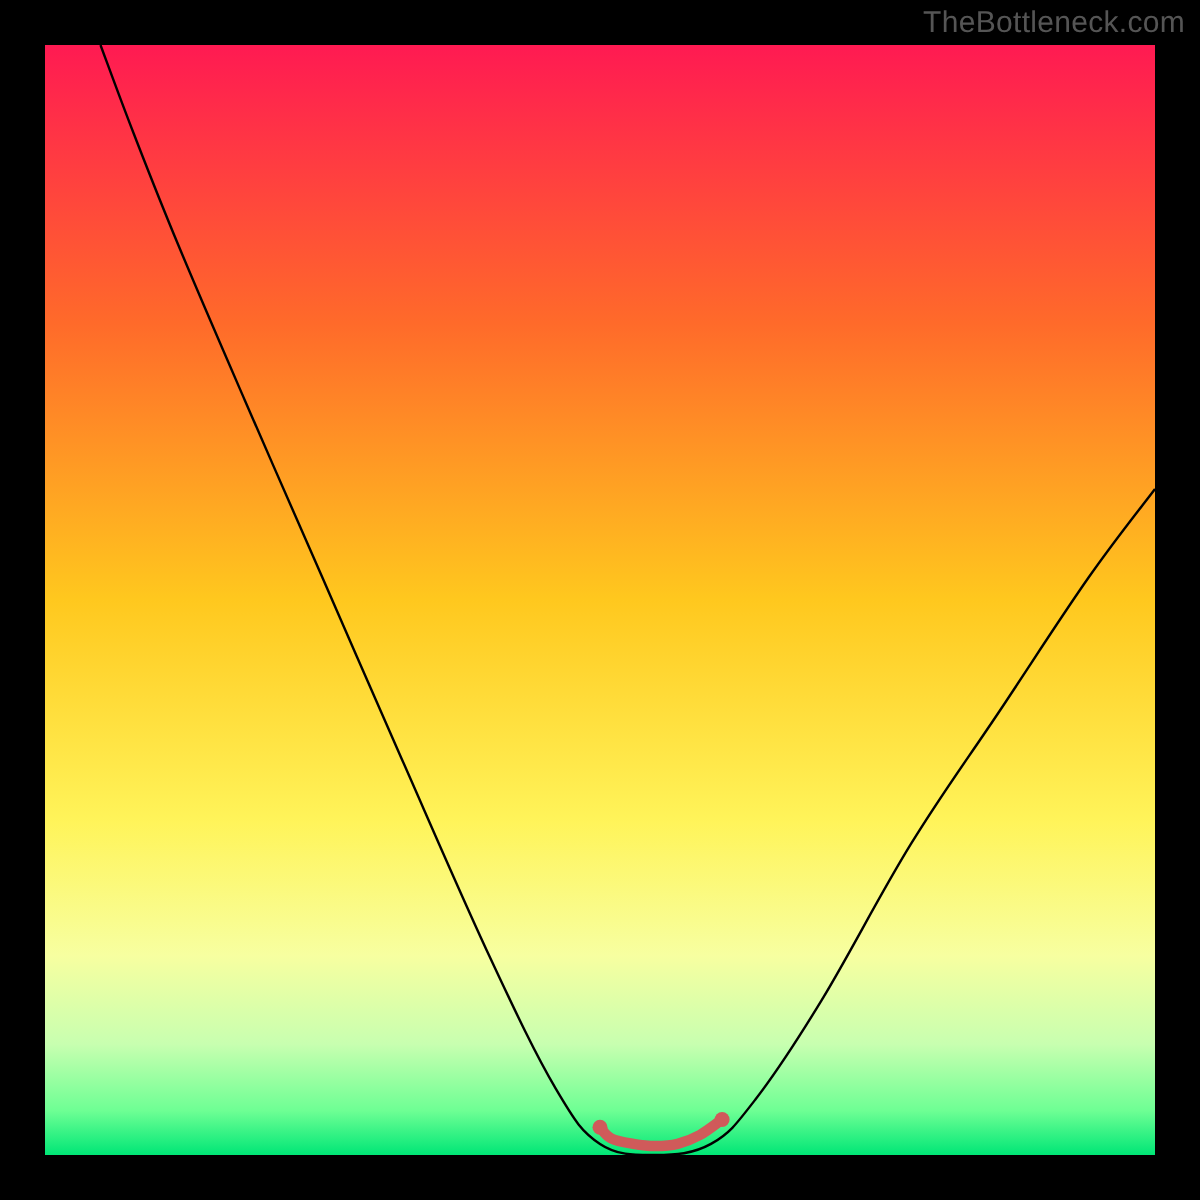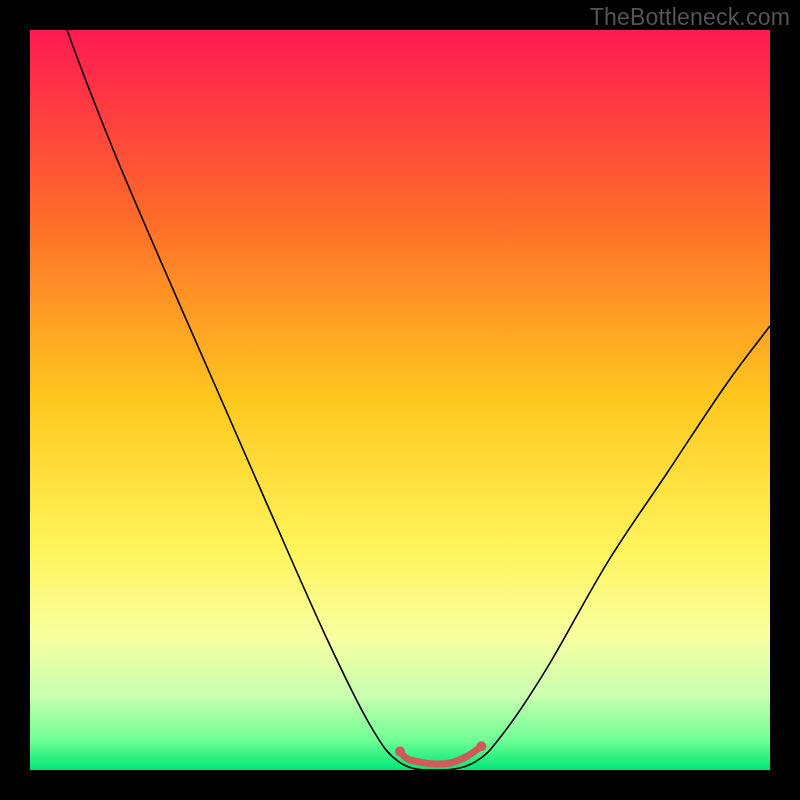--- a/index.html
+++ b/index.html
@@ -15,21 +15,21 @@
     position: relative;
     width: 800px;
     height: 800px;
     background: #000;
   }
   .watermark {
     position: absolute;
     top: 4px;
     right: 10px;
     color: #555;
-    font-size: 23px;
+    font-size: 20px;
     font-weight: 500;
     letter-spacing: 0.2px;
     z-index: 10;
   }
   .plot-area {
     position: absolute;
     left: 30px;
     top: 30px;
     width: 740px;
     height: 740px;

